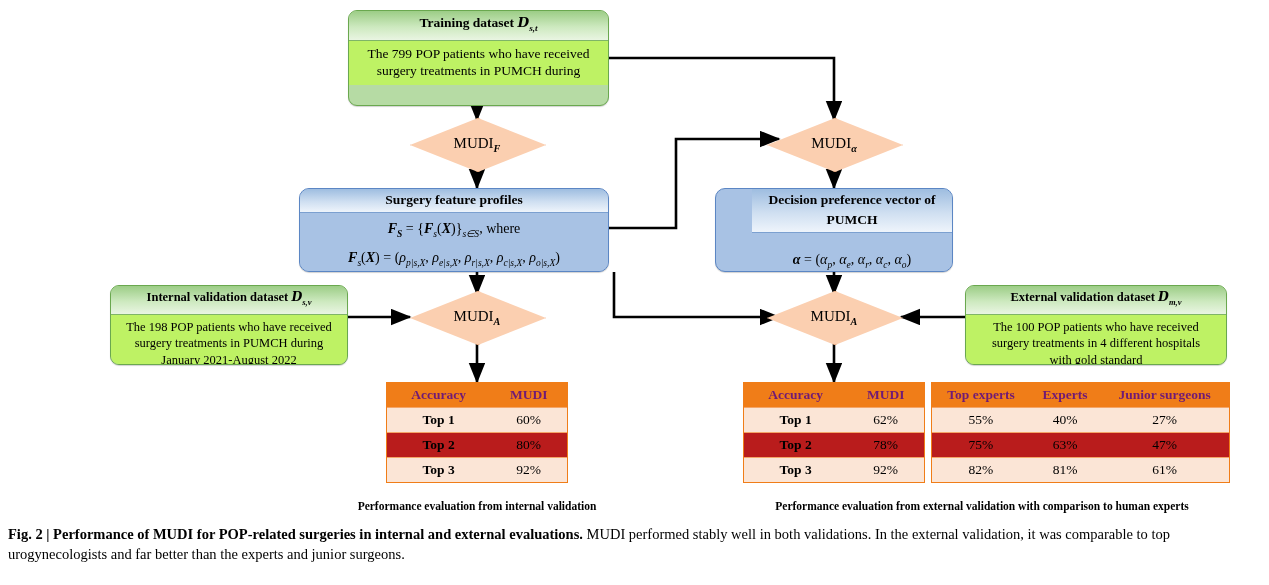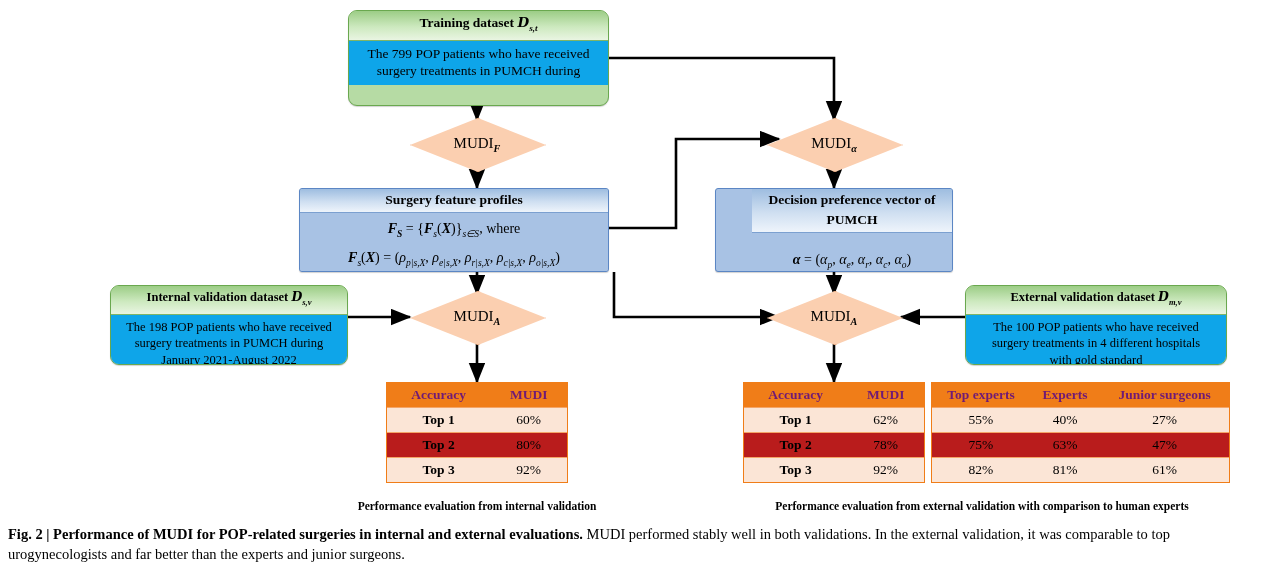--- a/index.html
+++ b/index.html
@@ -9,25 +9,25 @@
   #svg-arrows{position:absolute;left:0;top:0;width:1269px;height:520px;pointer-events:none;}
 
   .node{position:absolute;box-sizing:border-box;}
 
   
   .gbox{border:1px solid #6aa84f;border-radius:9px;background:#b6dba4;
         box-shadow:0 1px 1px rgba(0,0,0,.18);overflow:hidden;}
   .gbox .hd{background:linear-gradient(to bottom,#9ccd86 0%,#cde9bf 55%,#e9f5e2 100%);
         border-bottom:1px solid #7fb567;text-align:center;font-weight:bold;
         font-size:13.5px;line-height:20px;padding:1px 4px 2px;}
-  .gbox .bd{background:#0ea5e9;text-align:center;font-size:13.5px;line-height:17.5px;
+  .gbox .bd{background:#bef264;text-align:center;font-size:13.5px;line-height:17.5px;
         padding:4px 6px 5px;}
 
   
-  .bbox{border:1px solid #5b86c4;border-radius:3px;background:#a8c2e4;
+  .bbox{border:1px solid #5b86c4;border-radius:10px;background:#a8c2e4;
         box-shadow:0 1px 1px rgba(0,0,0,.18);overflow:hidden;}
   .bbox .hd{background:linear-gradient(to bottom,#9ebde0 0%,#cfdff1 55%,#eef4fb 100%);
         border-bottom:1px solid #7ba0d0;text-align:center;font-weight:bold;
         font-size:13.5px;line-height:20px;padding:1px 4px 2px;}
   .bbox .bd{background:#a8c2e4;text-align:center;font-size:14px;line-height:23px;
         padding:4px 6px 6px;}
 
   
   .dia{display:flex;align-items:center;justify-content:center;}
   .dia .dshape{position:absolute;left:0;top:0;width:100%;height:100%;

